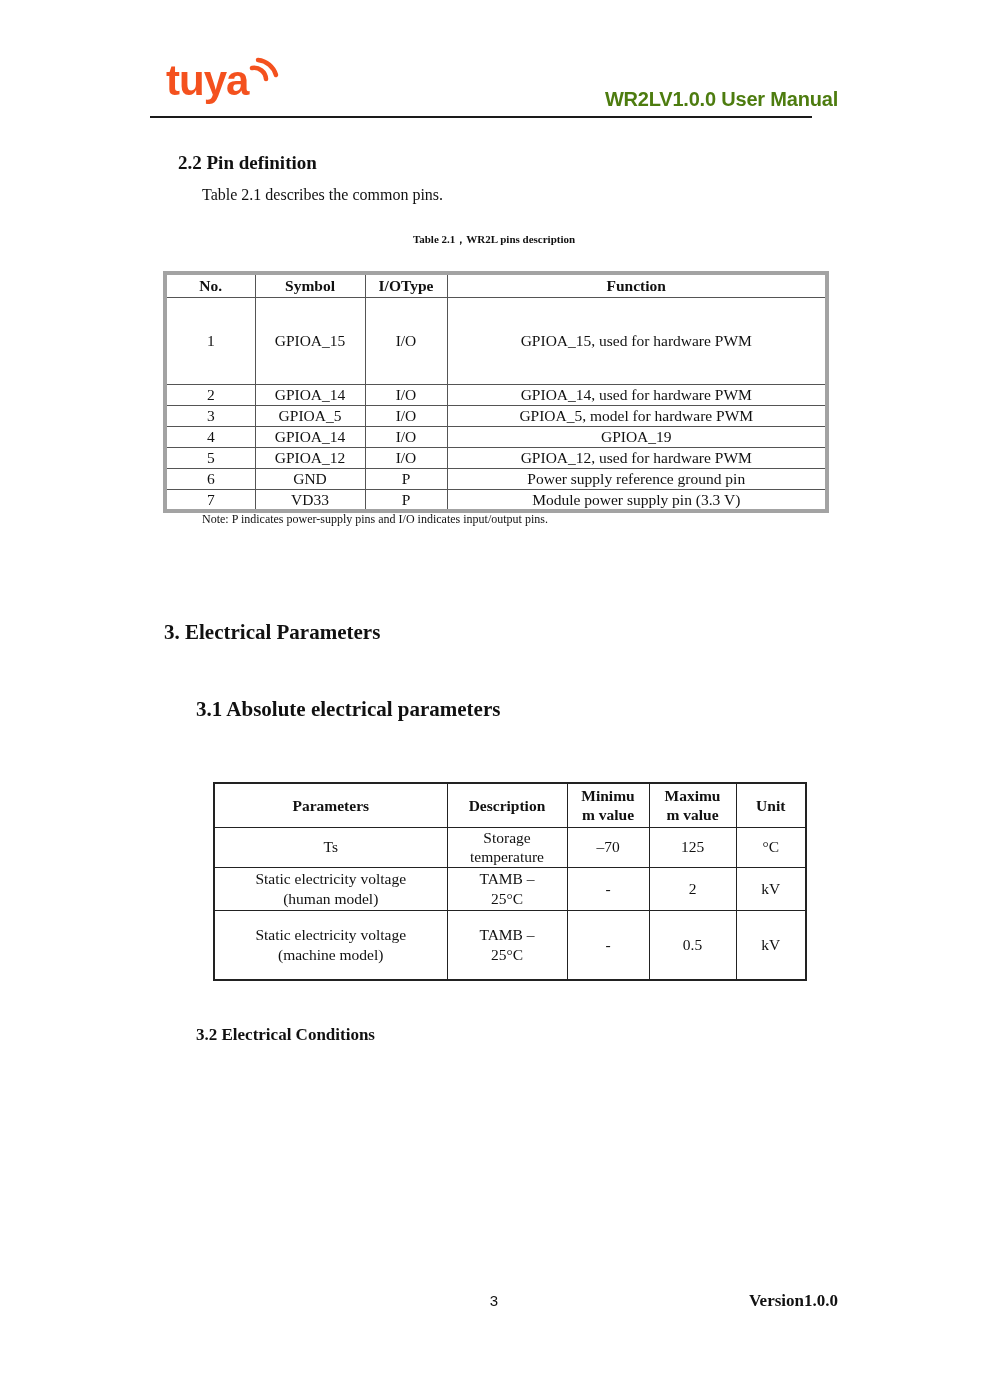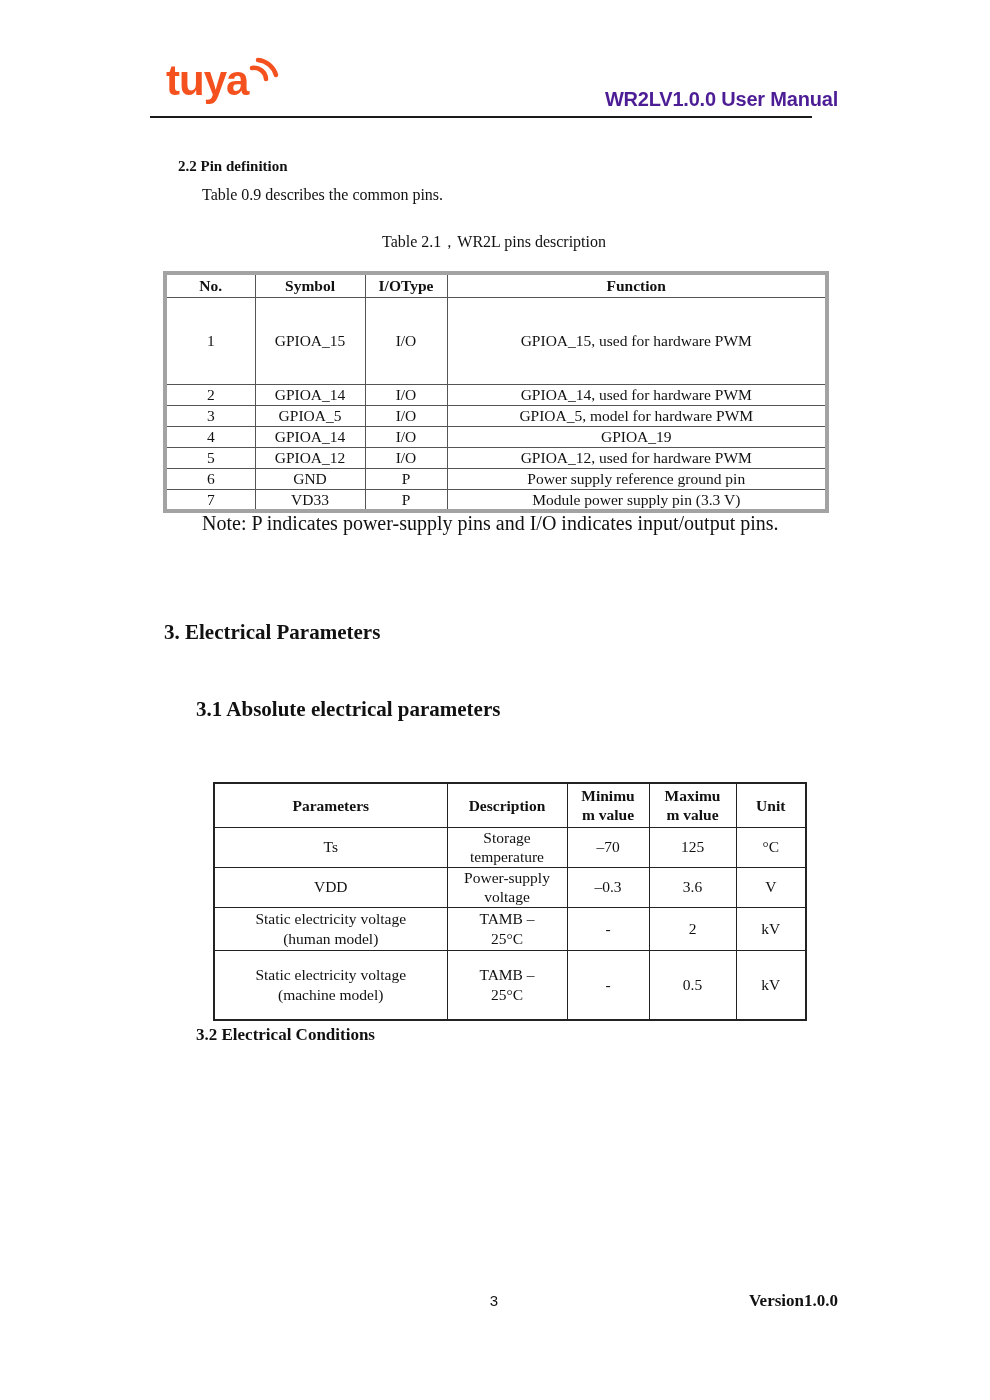--- a/index.html
+++ b/index.html
@@ -18,34 +18,34 @@
   .logo {
     position:absolute; left:166px; top:60px;
     font-family:"Liberation Sans", sans-serif;
     font-weight:bold; font-size:42px; letter-spacing:-1px;
     color:#f4511e; line-height:1;
   }
   .logo-arc { position:absolute; left:246px; top:52px; }
   .doc-title {
     position:absolute; right:152px; top:88px;
     font-family:"Liberation Sans", sans-serif;
-    font-weight:bold; font-size:20px; color:#4c1d95;
+    font-weight:bold; font-size:20px; color:#4d7c0f;
     letter-spacing:-0.2px;
   }
   .header-rule {
     position:absolute; left:150px; top:116px;
     width:662px; height:0; border-top:2px solid #1a1a1a;
   }
 
   
-  .h-2-2   { position:absolute; left:178px; top:158px; font-size:15px; font-weight:bold; }
+  .h-2-2   { position:absolute; left:178px; top:152px; font-size:19px; font-weight:bold; }
   .intro   { position:absolute; left:202px; top:186px; font-size:16px; }
   .cap-21  { position:absolute; left:163px; top:232px; width:662px; text-align:center;
-             font-size:16px; font-weight:normal; }
-  .note    { position:absolute; left:202px; top:512px; font-size:20px; }
+             font-size:11px; font-weight:bold; }
+  .note    { position:absolute; left:202px; top:512px; font-size:12px; }
   .h-3     { position:absolute; left:164px; top:620px; font-size:21px; font-weight:bold; }
   .h-3-1   { position:absolute; left:196px; top:697px; font-size:21px; font-weight:bold; }
   .cap-31  { position:absolute; left:213px; top:744px; width:592px; text-align:center;
              font-size:13.5px; font-weight:bold; }
   .h-3-2   { position:absolute; left:196px; top:1025px; font-size:17px; font-weight:bold; }
 
   
   table { border-collapse:collapse; table-layout:fixed; }
   td, th { text-align:center; vertical-align:middle; font-weight:normal;
            white-space:pre-line; padding:0 3px; line-height:1.25; }
@@ -84,21 +84,21 @@
 
   <div class="logo">tuya</div>
   <svg class="logo-arc" width="34" height="34" viewBox="0 0 34 34">
     <path d="M6 16 A12 12 0 0 1 20 27" fill="none" stroke="#f4511e" stroke-width="4.5" stroke-linecap="round"></path>
     <path d="M12 8 A21 21 0 0 1 30 23" fill="none" stroke="#f4511e" stroke-width="4.5" stroke-linecap="round"></path>
   </svg>
   <div class="doc-title">WR2LV1.0.0 User Manual</div>
   <div class="header-rule"></div>
 
   <div class="h-2-2">2.2 Pin definition</div>
-  <div class="intro">Table 0.9 describes the common pins.</div>
+  <div class="intro">Table 2.1 describes the common pins.</div>
   <div class="cap-21">Table 2.1，WR2L pins description</div>
 
   <table class="tbl-pins">
     <colgroup>
         <col style="width:90px">
         <col style="width:110px">
         <col style="width:82px">
         <col style="width:380px">
       </colgroup>
     <tbody>
@@ -177,28 +177,20 @@
       <th>Unit</th>
     </tr>
     <tr class="r1">
       <td>Ts</td>
       <td>Storage
 temperature</td>
       <td>–70</td>
       <td>125</td>
       <td>°C</td>
     </tr>
-    <tr class="r2">
-      <td>VDD</td>
-      <td>Power-supply
-voltage</td>
-      <td>–0.3</td>
-      <td>3.6</td>
-      <td>V</td>
-    </tr>
     <tr class="r3">
       <td>Static electricity voltage
 (human model)</td>
       <td>TAMB –
 25°C</td>
       <td>-</td>
       <td>2</td>
       <td>kV</td>
     </tr>
     <tr class="r4">

